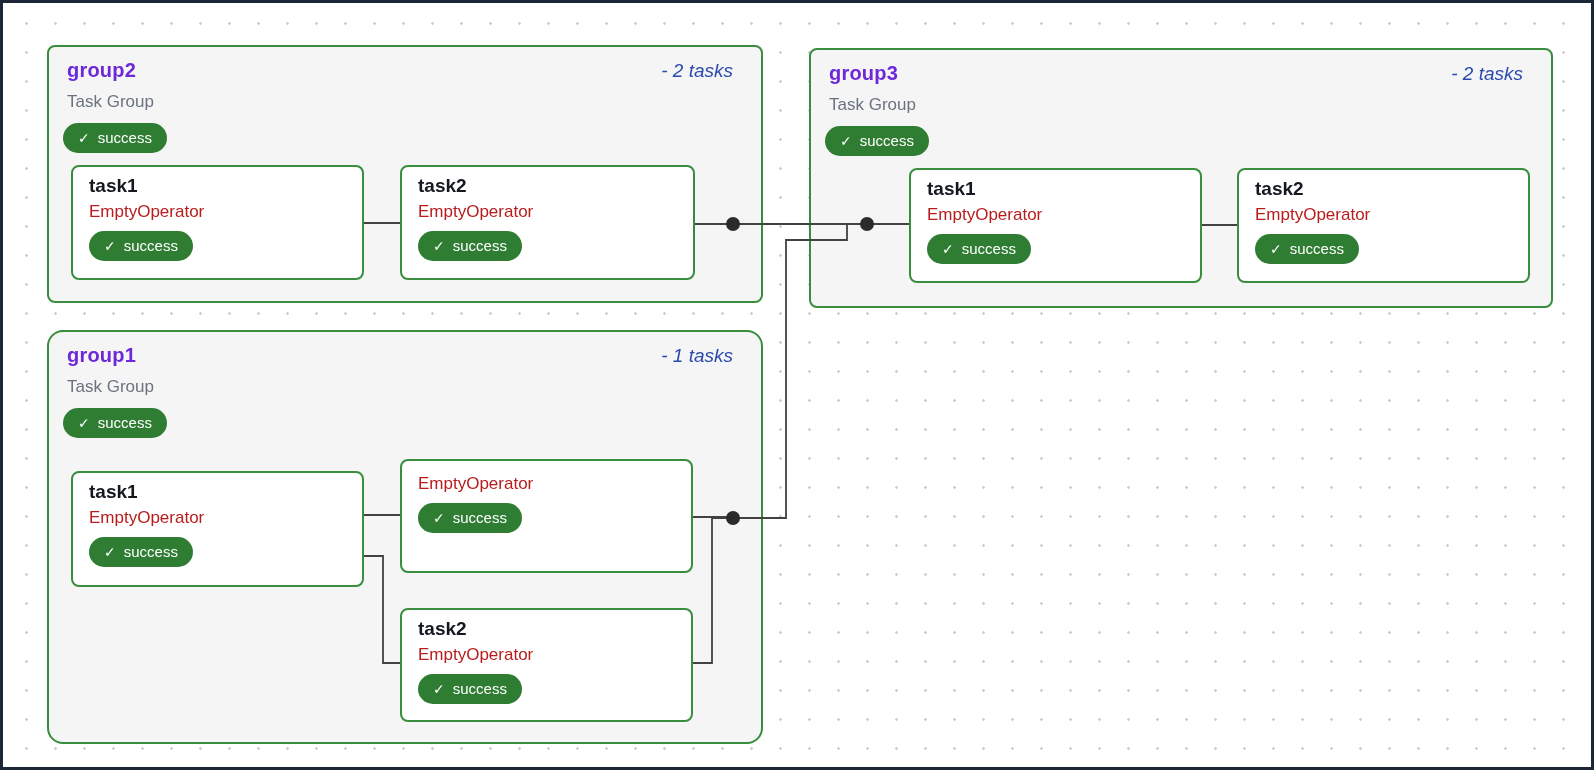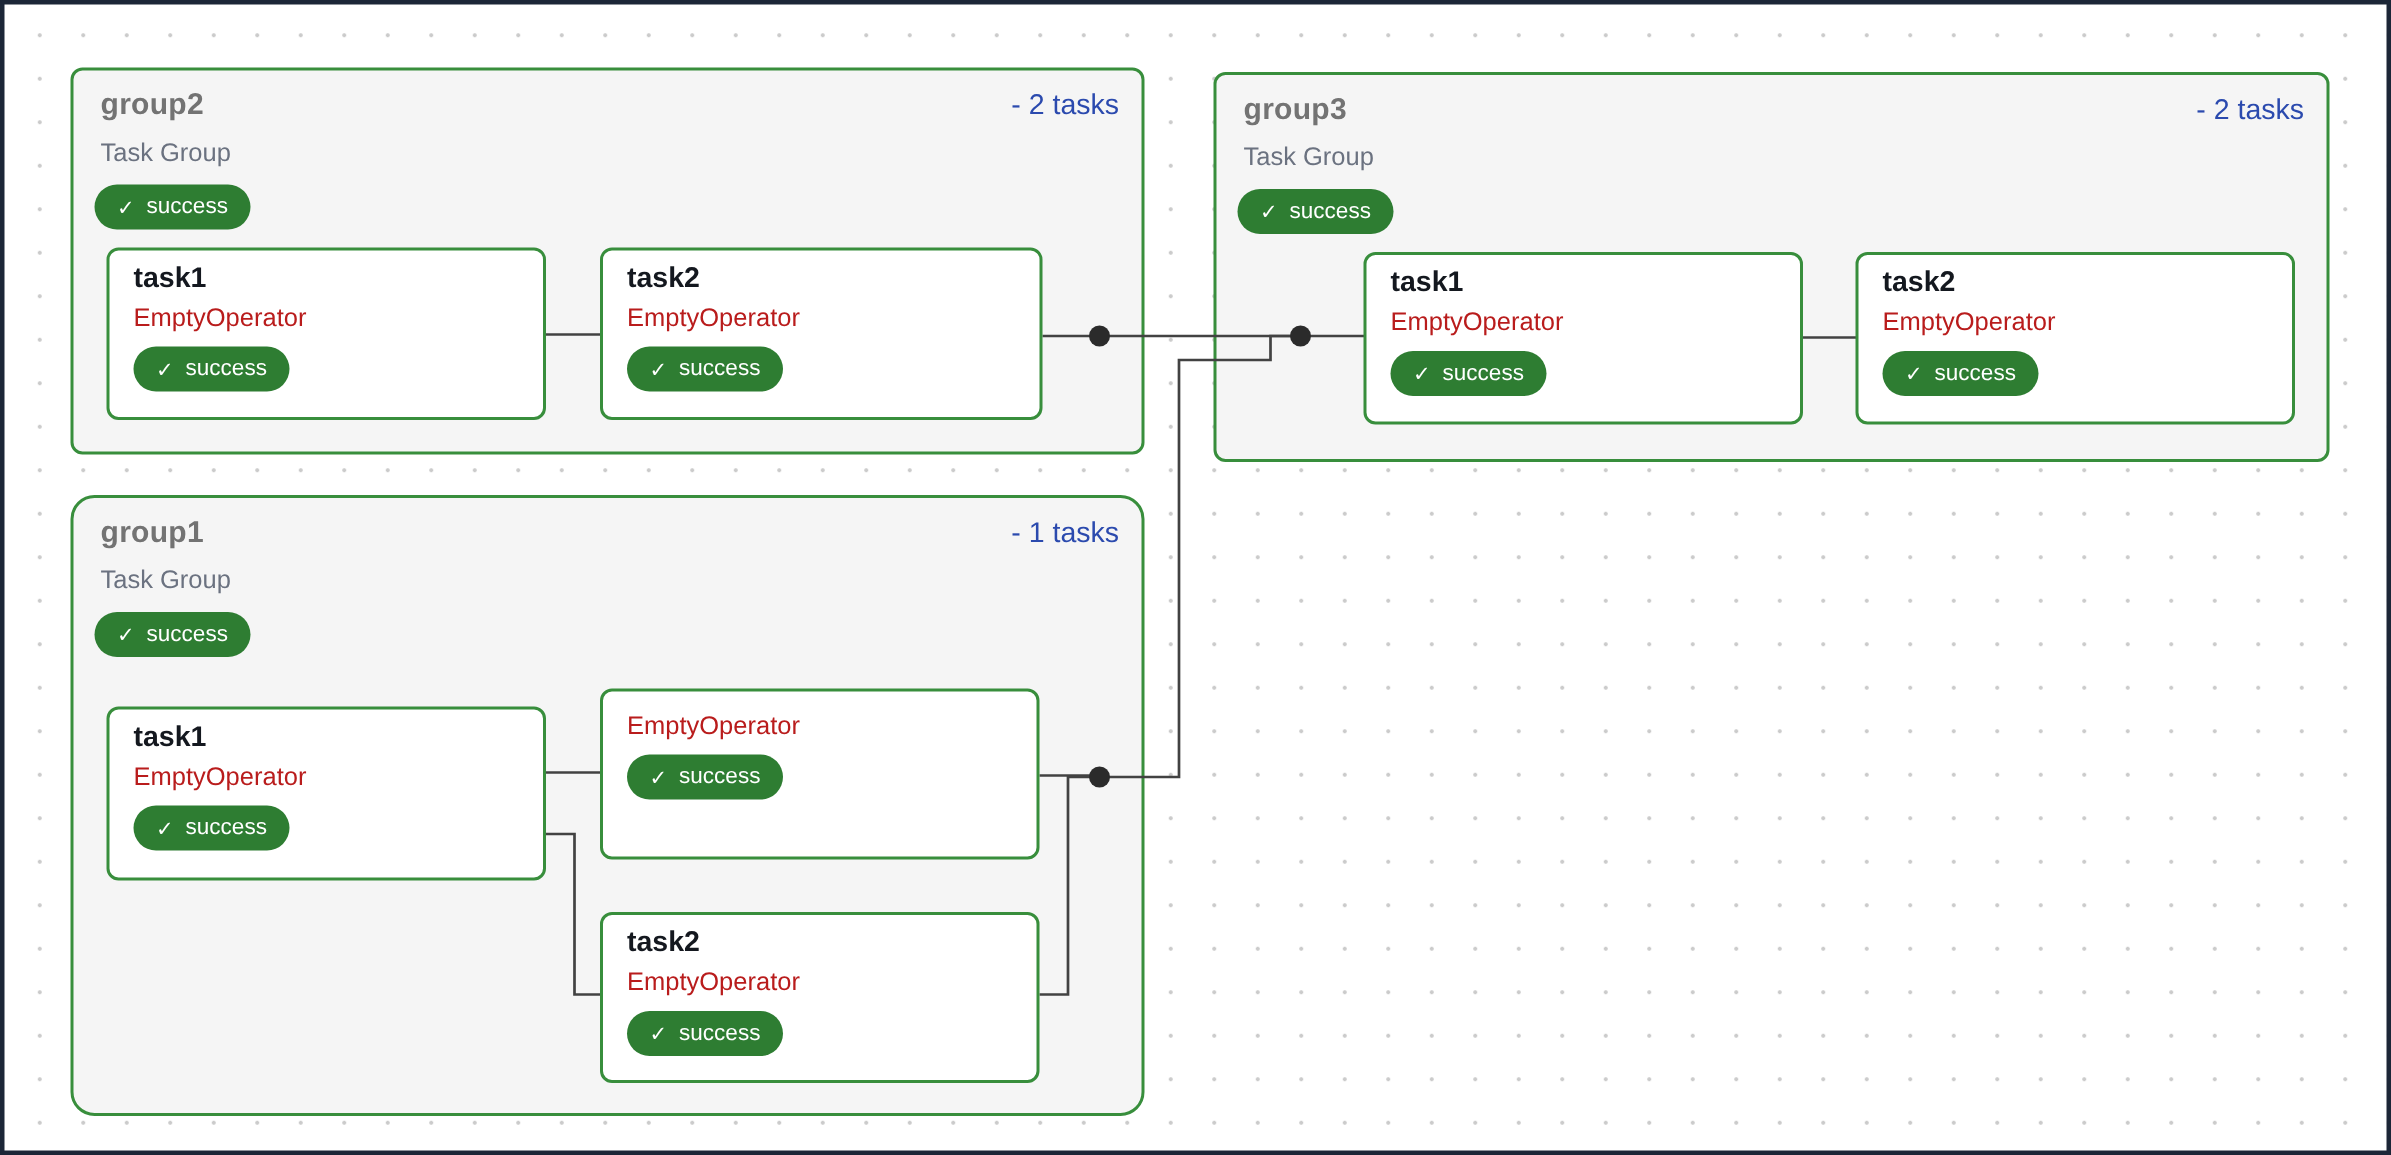--- a/index.html
+++ b/index.html
@@ -20,31 +20,31 @@
     background:#f5f5f5;
     border:2.5px solid var(--green-border,#388e3c);
     border-radius:8px;
     z-index:0;
   }
   #group2{left:44px;top:42px;width:716px;height:258px;}
   #group3{left:806px;top:45px;width:744px;height:260px;}
   #group1{left:44px;top:327px;width:716px;height:414px;border-radius:16px;}
   .group-title{
     position:absolute;left:18px;top:12px;
-    font-size:20px;font-weight:700;color:#737373;letter-spacing:.2px;
+    font-size:20px;font-weight:700;color:#6d28d9;letter-spacing:.2px;
   }
   .group-subtitle{
     position:absolute;left:18px;top:45px;
     font-size:17px;color:#6b7280;text-align:center;
   }
   .group>.badge{position:absolute;left:14px;top:76px;}
   .collapse{
-    position:absolute;right:15px;top:13px;
+    position:absolute;right:28px;top:13px;
     font-size:19px;color:var(--blue-link,#2b4aae);
-    cursor:pointer;white-space:pre;
+    cursor:pointer;white-space:pre;font-style:italic;
   }
   .badge{
     display:inline-flex;align-items:center;gap:8px;
     background:var(--green-badge,#2e7d32);
     color:#fff;border-radius:16px;
     padding:5px 15px;font-size:15px;line-height:1.35;
     white-space:nowrap;
   }
   .badge .check{font-size:14px;line-height:1;}
   .task{

